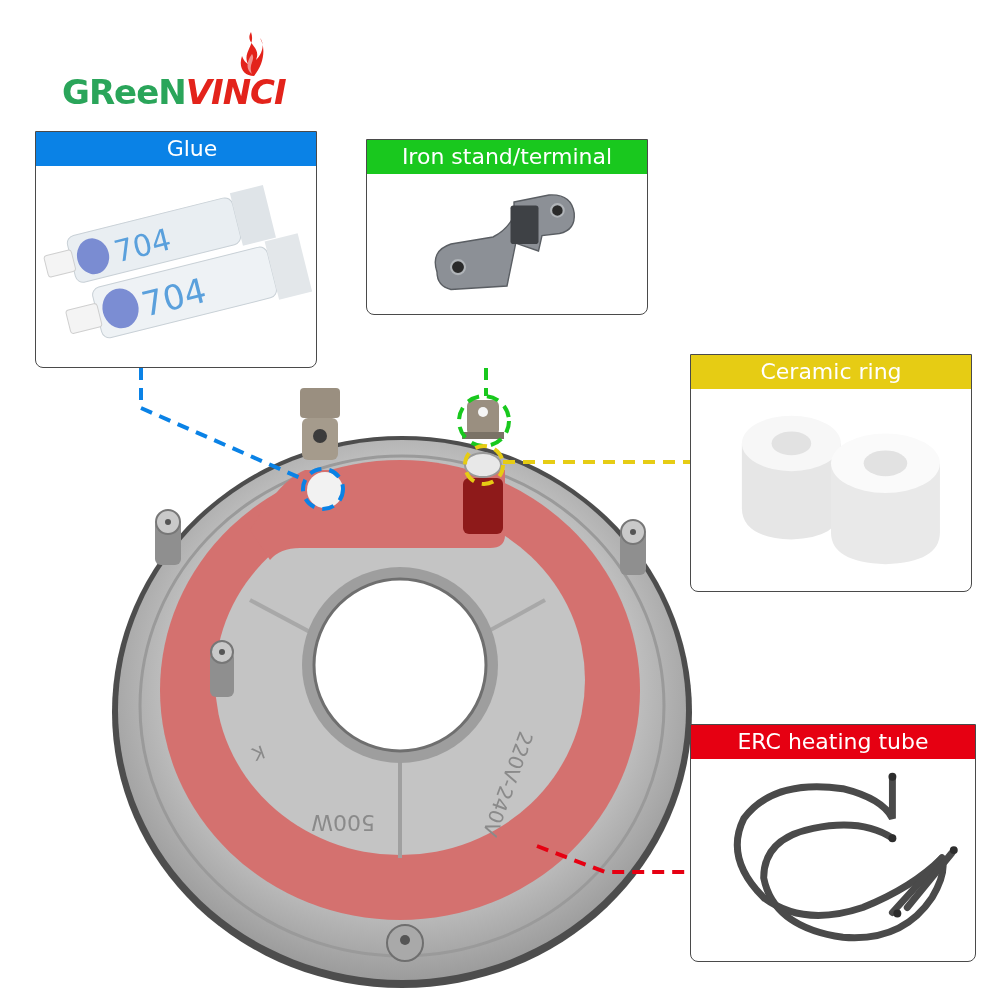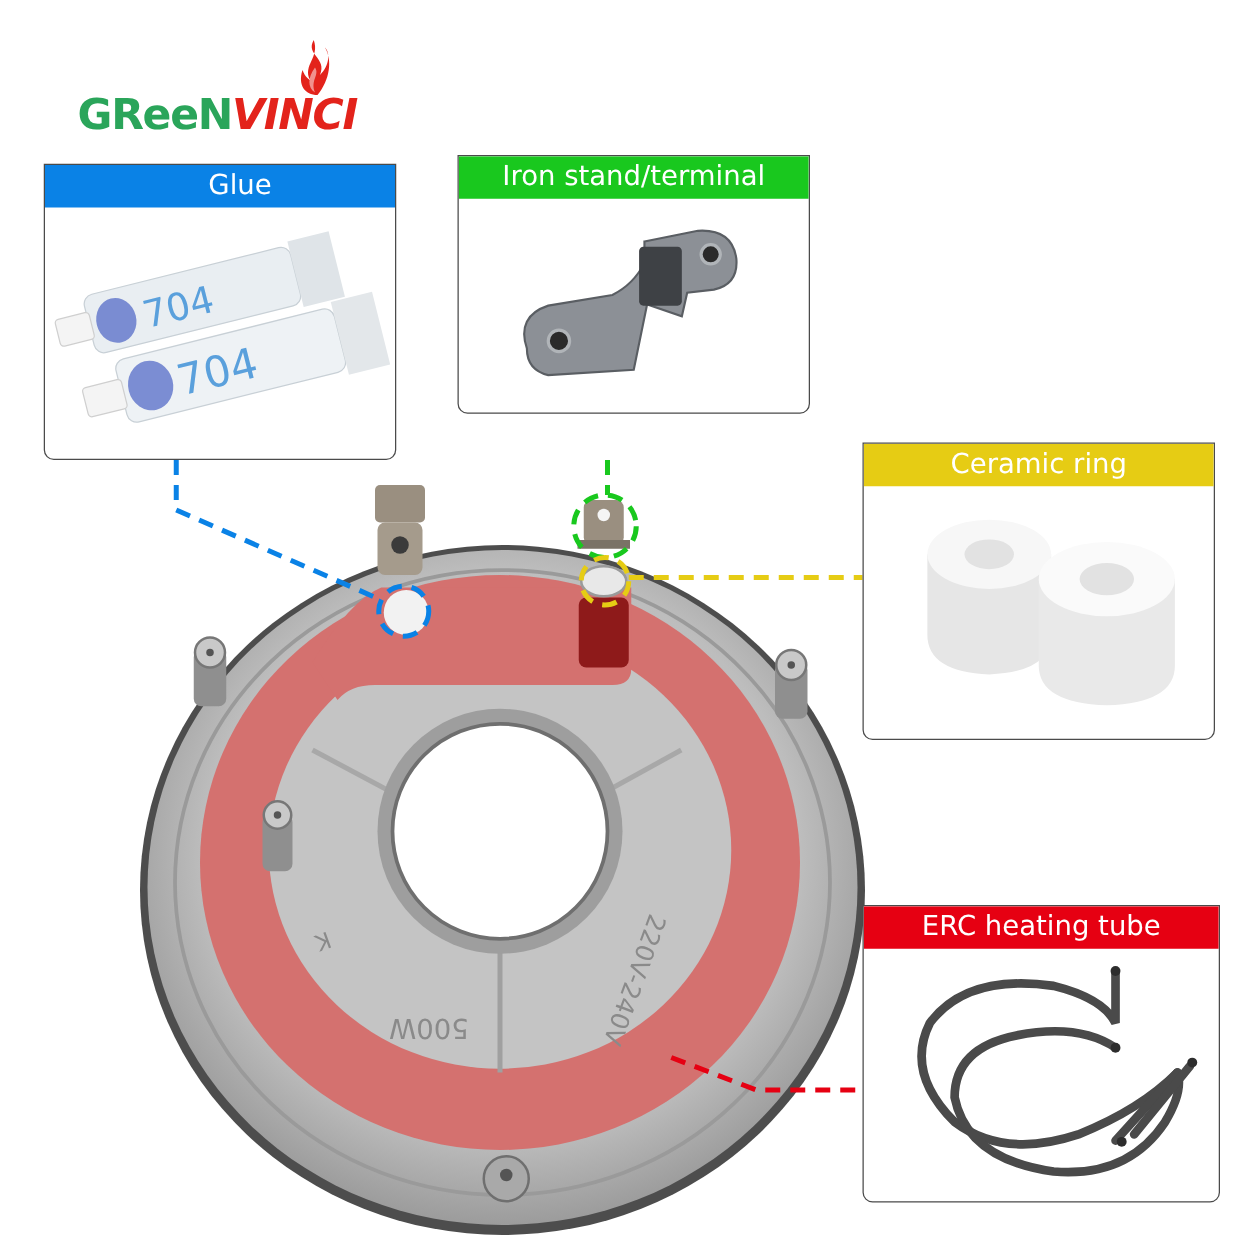--- a/index.html
+++ b/index.html
@@ -123,21 +123,21 @@
         <rect x="62" y="100" width="180" height="52" rx="8" fill="#eef2f5" stroke="#c8d0d6"></rect>
         <rect x="32" y="115" width="32" height="24" rx="3" fill="#f4f4f4" stroke="#cfcfcf"></rect>
         <rect x="242" y="96" width="34" height="60" fill="#e3e7ea"></rect>
         <ellipse cx="86" cy="126" rx="18" ry="20" fill="#4a62c4" opacity="0.7"></ellipse>
         <text x="108" y="140" font-family="DejaVu Sans, sans-serif" font-size="34" fill="#5aa0dc">704</text>
       </g>
     </svg>
   </div>
 </div>
 
-<div class="card" style="left:366px;top:124px;width:282px;height:207px;">
+<div class="card" style="left:366px;top:139px;width:282px;height:176px;">
   <div class="card-head" style="background:#19c81e;">Iron stand/terminal</div>
   <div class="card-body">
     <svg viewBox="0 0 280 200">
       <path d="M40 140 Q30 110 60 100 L120 90 Q140 80 150 60 L160 62 Q150 110 140 160 L60 165 Q40 160 40 140 Z" fill="#8c9096" stroke="#5a5e63" stroke-width="2"></path>
       <circle cx="70" cy="133" r="10" fill="#2a2a2a" stroke="#b0b4b8" stroke-width="3"></circle>
       <path d="M150 40 L200 30 Q232 28 236 56 Q238 80 215 85 L190 88 L185 110 L150 98 Z" fill="#8c9096" stroke="#5a5e63" stroke-width="2"></path>
       <rect x="145" y="45" width="40" height="55" rx="4" fill="#3e4145"></rect>
       <circle cx="212" cy="52" r="9" fill="#2a2a2a" stroke="#b0b4b8" stroke-width="3"></circle>
     </svg>
   </div>

